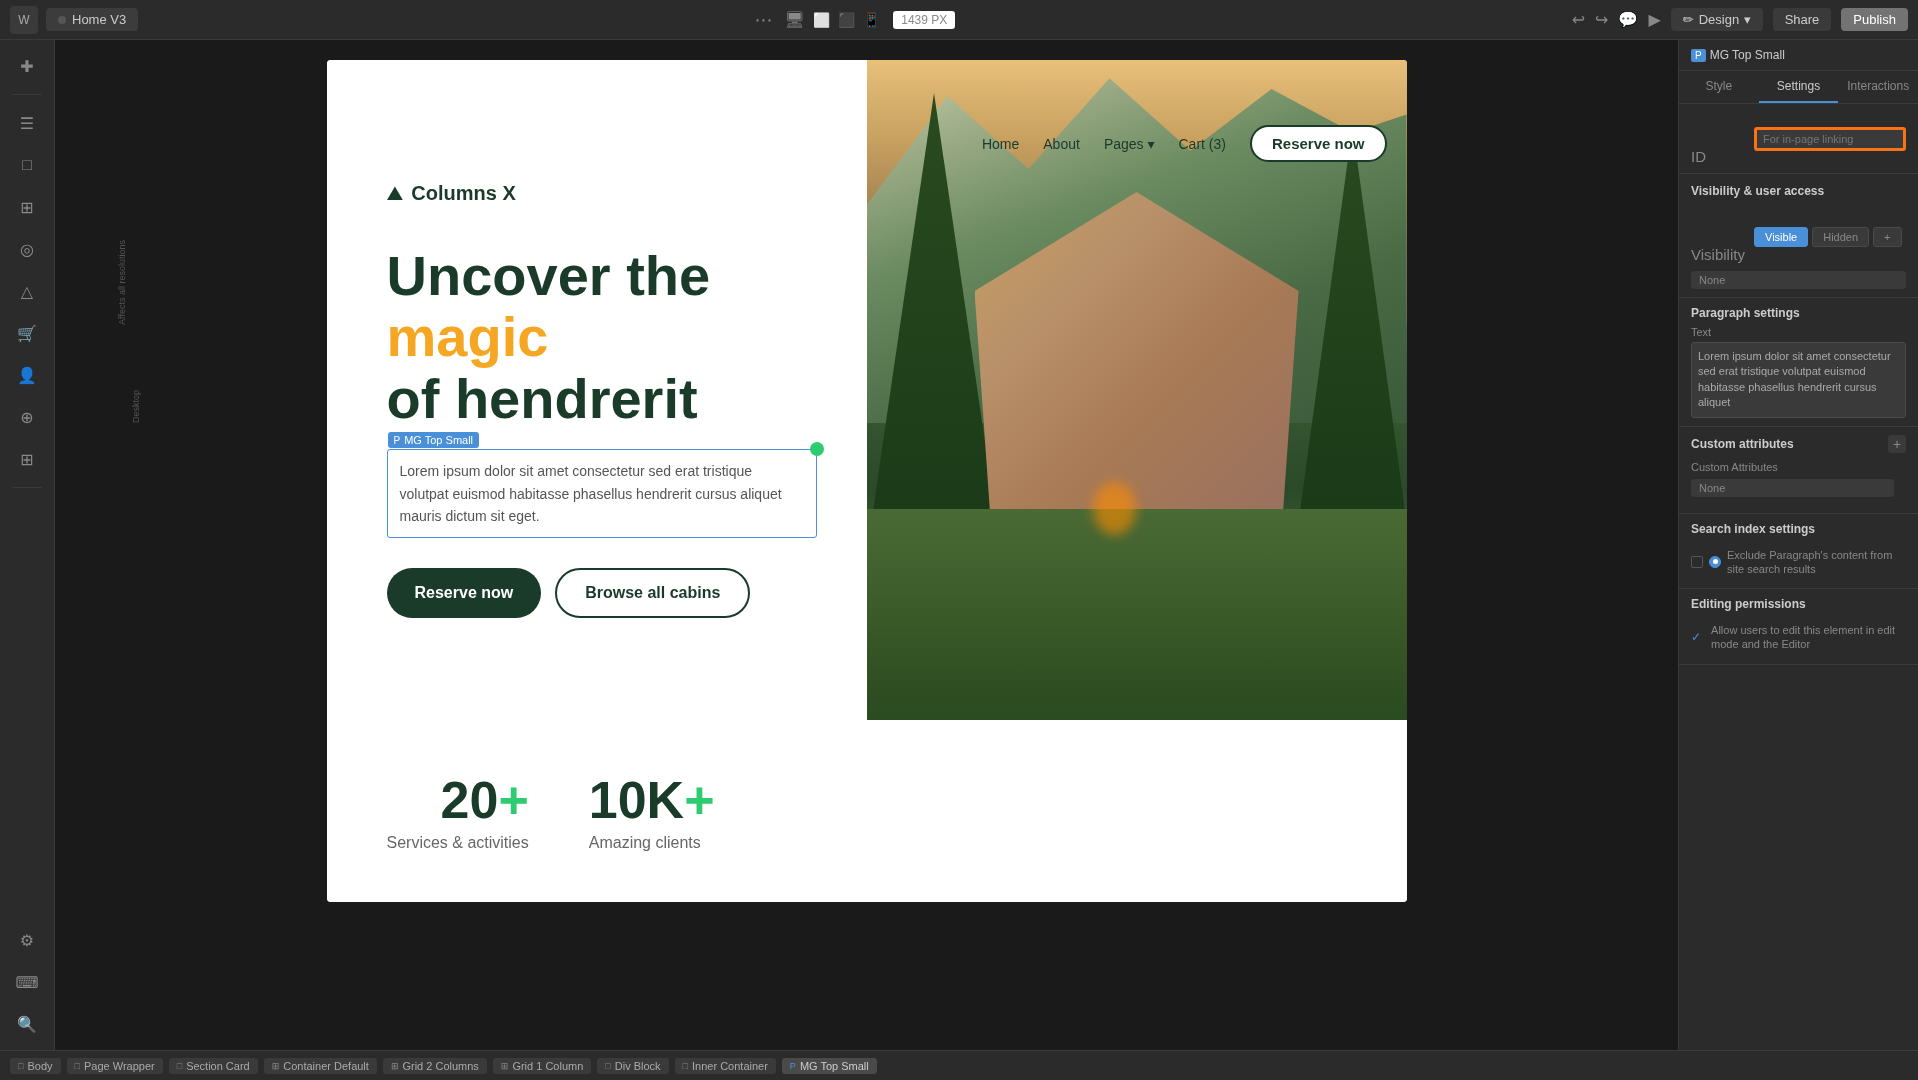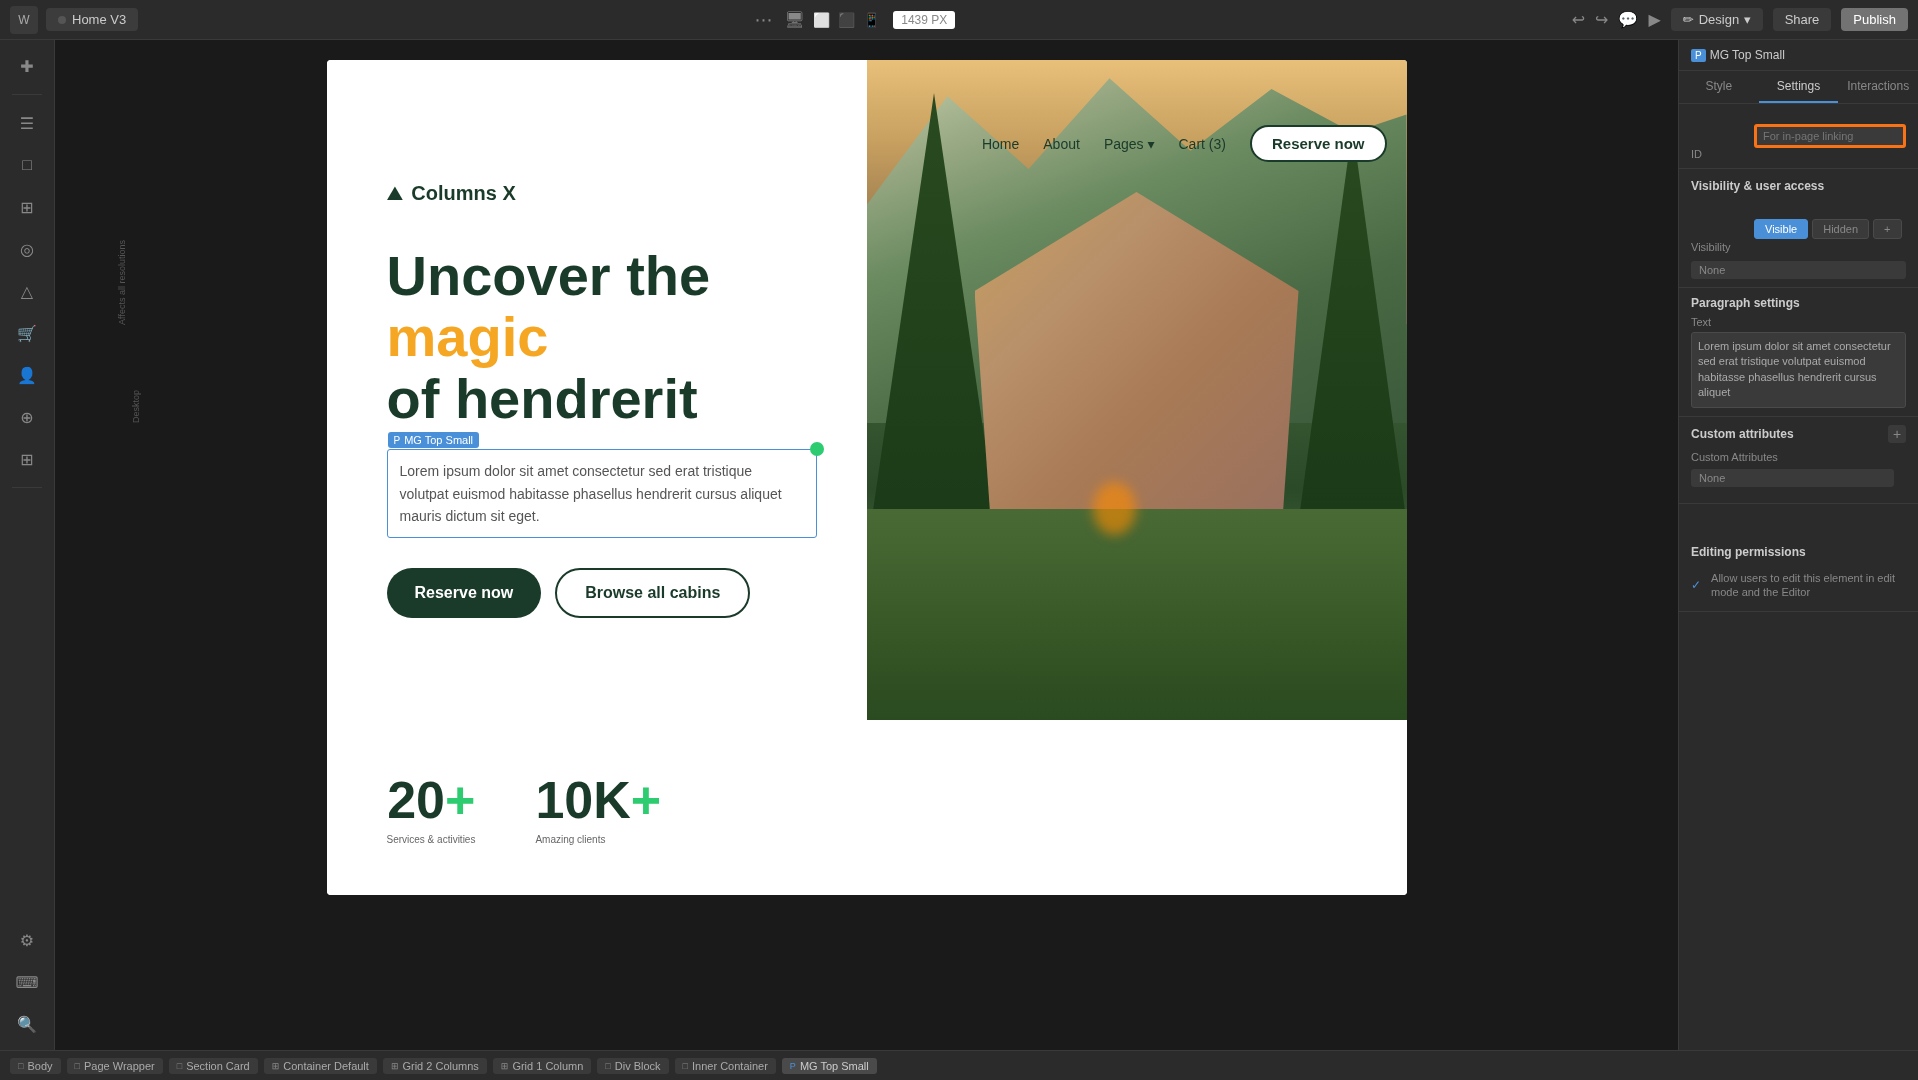--- a/index.html
+++ b/index.html
@@ -56,52 +56,52 @@
     .btn-reserve { background: #1a3a2a; color: #fff; border: none; border-radius: 30px; padding: 14px 28px; font-size: 16px; font-weight: 600; cursor: pointer; }
     .btn-browse { background: transparent; color: #1a3a2a; border: 2px solid #1a3a2a; border-radius: 30px; padding: 14px 28px; font-size: 16px; font-weight: 600; cursor: pointer; }
 
     .hero-right { position: relative; overflow: hidden; }
 
     
     .stats { padding: 50px 60px; display: flex; gap: 60px; background: #fff; }
     .stat-item {}
     .stat-number { font-size: 52px; font-weight: 800; color: #1a3a2a; text-align: right; }
     .stat-number .plus { color: #2ecc71; }
-    .stat-label { font-size: 10px; color: #666; margin-top: 4px; }
+    .stat-label { font-size: 16px; color: #666; margin-top: 4px; }
 
     
     .right-panel { width: 240px; background: #2b2b2b; border-left: 1px solid #3a3a3a; display: flex; flex-direction: column; flex-shrink: 0; overflow-y: auto; }
     .panel-header { padding: 8px 12px; border-bottom: 1px solid #3a3a3a; }
     .panel-element-name { font-size: 12px; color: #ccc; font-weight: 500; display: flex; align-items: center; gap: 4px; }
     .panel-tabs { display: flex; border-bottom: 1px solid #3a3a3a; }
     .panel-tab { flex: 1; padding: 8px 4px; font-size: 12px; color: #888; text-align: center; cursor: pointer; border-bottom: 2px solid transparent; }
     .panel-tab.active { color: #ccc; border-bottom: 2px solid #4a90d9; }
     .panel-section { border-bottom: 1px solid #3a3a3a; }
     .panel-section-title { font-size: 12px; color: #ccc; font-weight: 600; padding: 10px 12px 8px; }
     .panel-row { display: flex; align-items: center; padding: 4px 12px; gap: 8px; }
-    .panel-label { font-size: 11px; color: #888; min-width: 55px; margin-top: 36px; }
+    .panel-label { font-size: 15px; color: #888; min-width: 55px; margin-top: 36px; }
     .panel-input { background: #3a3a3a; border: 3px solid #f97316; border-radius: 3px; color: #ccc; font-size: 11px; padding: 3px 6px; width: 100%; }
     .visibility-buttons { display: flex; gap: 4px; }
     .vis-btn { background: #3a3a3a; border: 1px solid #4a4a4a; border-radius: 3px; padding: 3px 10px; font-size: 11px; color: #888; cursor: pointer; }
     .vis-btn.active { background: #4a90d9; color: #fff; border-color: #4a90d9; }
     .none-badge { background: #3a3a3a; border-radius: 3px; padding: 3px 8px; font-size: 11px; color: #888; margin: 4px 12px 8px; }
     .paragraph-settings { padding: 8px 12px; }
     .para-settings-title { font-size: 12px; color: #ccc; font-weight: 600; margin-bottom: 6px; }
     .para-label { font-size: 11px; color: #888; margin-bottom: 4px; }
     .para-text-box { background: #3a3a3a; border: 1px solid #4a4a4a; border-radius: 3px; padding: 6px; font-size: 11px; color: #aaa; line-height: 1.4; }
     .custom-attr-section { padding: 8px 12px; border-bottom: 1px solid #3a3a3a; }
     .custom-attr-row { display: flex; align-items: center; justify-content: space-between; }
     .add-btn { width: 18px; height: 18px; background: #3a3a3a; border-radius: 3px; display: flex; align-items: center; justify-content: center; font-size: 14px; color: #888; cursor: pointer; }
     .search-section { padding: 8px 12px; border-bottom: 1px solid #3a3a3a; }
     .checkbox-row { display: flex; align-items: center; gap: 6px; padding: 4px 0; }
     .checkbox { width: 12px; height: 12px; border: 1px solid #555; border-radius: 2px; flex-shrink: 0; }
     .radio-circle { width: 12px; height: 12px; border: 1px solid #4a90d9; border-radius: 50%; flex-shrink: 0; background: #4a90d9; display: flex; align-items: center; justify-content: center; }
     .radio-inner { width: 5px; height: 5px; border-radius: 50%; background: #fff; }
     .checkbox-label { font-size: 11px; color: #888; line-height: 1.3; }
-    .editing-section { padding: 8px 12px; border-bottom: 1px solid #3a3a3a; margin-top: 33px; }
+    .editing-section { padding: 8px 12px; border-bottom: 1px solid #3a3a3a; }
     .check-mark { color: #4a90d9; font-size: 12px; margin-right: 4px; }
 
     
     .bottom-bar { height: 30px; background: #2b2b2b; border-top: 1px solid #3a3a3a; display: flex; align-items: center; padding: 0 10px; gap: 6px; flex-shrink: 0; }
     .breadcrumb-item { background: #3a3a3a; border-radius: 3px; padding: 2px 8px; font-size: 11px; color: #aaa; display: flex; align-items: center; gap: 4px; cursor: pointer; }
     .breadcrumb-item .b-icon { font-size: 9px; color: #888; }
     .breadcrumb-item.active { background: #4a4a4a; color: #ccc; }
 
     
     .right-panel::-webkit-scrollbar { width: 4px; }
@@ -305,20 +305,30 @@
       <div class="custom-attr-row">
         <span style="font-size:12px;color:#ccc;font-weight:600;">Custom attributes</span>
         <div class="add-btn">+</div>
       </div>
       <div style="margin-top:4px;">
         <span style="font-size:11px;color:#888;">Custom Attributes</span>
       </div>
       <div class="none-badge" style="margin-left:0;">None</div>
     </div>
 
+    <div class="search-section">
+      <div style="font-size:12px;color:#ccc;font-weight:600;margin-bottom:8px;">Search index settings</div>
+      <div class="checkbox-row">
+        <div class="checkbox"></div>
+        <div class="radio-circle">
+            <div class="radio-inner"></div>
+          </div>
+        <span class="checkbox-label">Exclude Paragraph's content from site search results</span>
+      </div>
+    </div>
 
     <div class="editing-section">
       <div style="font-size:12px;color:#ccc;font-weight:600;margin-bottom:8px;">Editing permissions</div>
       <div class="checkbox-row">
         <span class="check-mark">✓</span>
         <span class="checkbox-label">Allow users to edit this element in edit mode and the Editor</span>
       </div>
     </div>
   </div>
 

